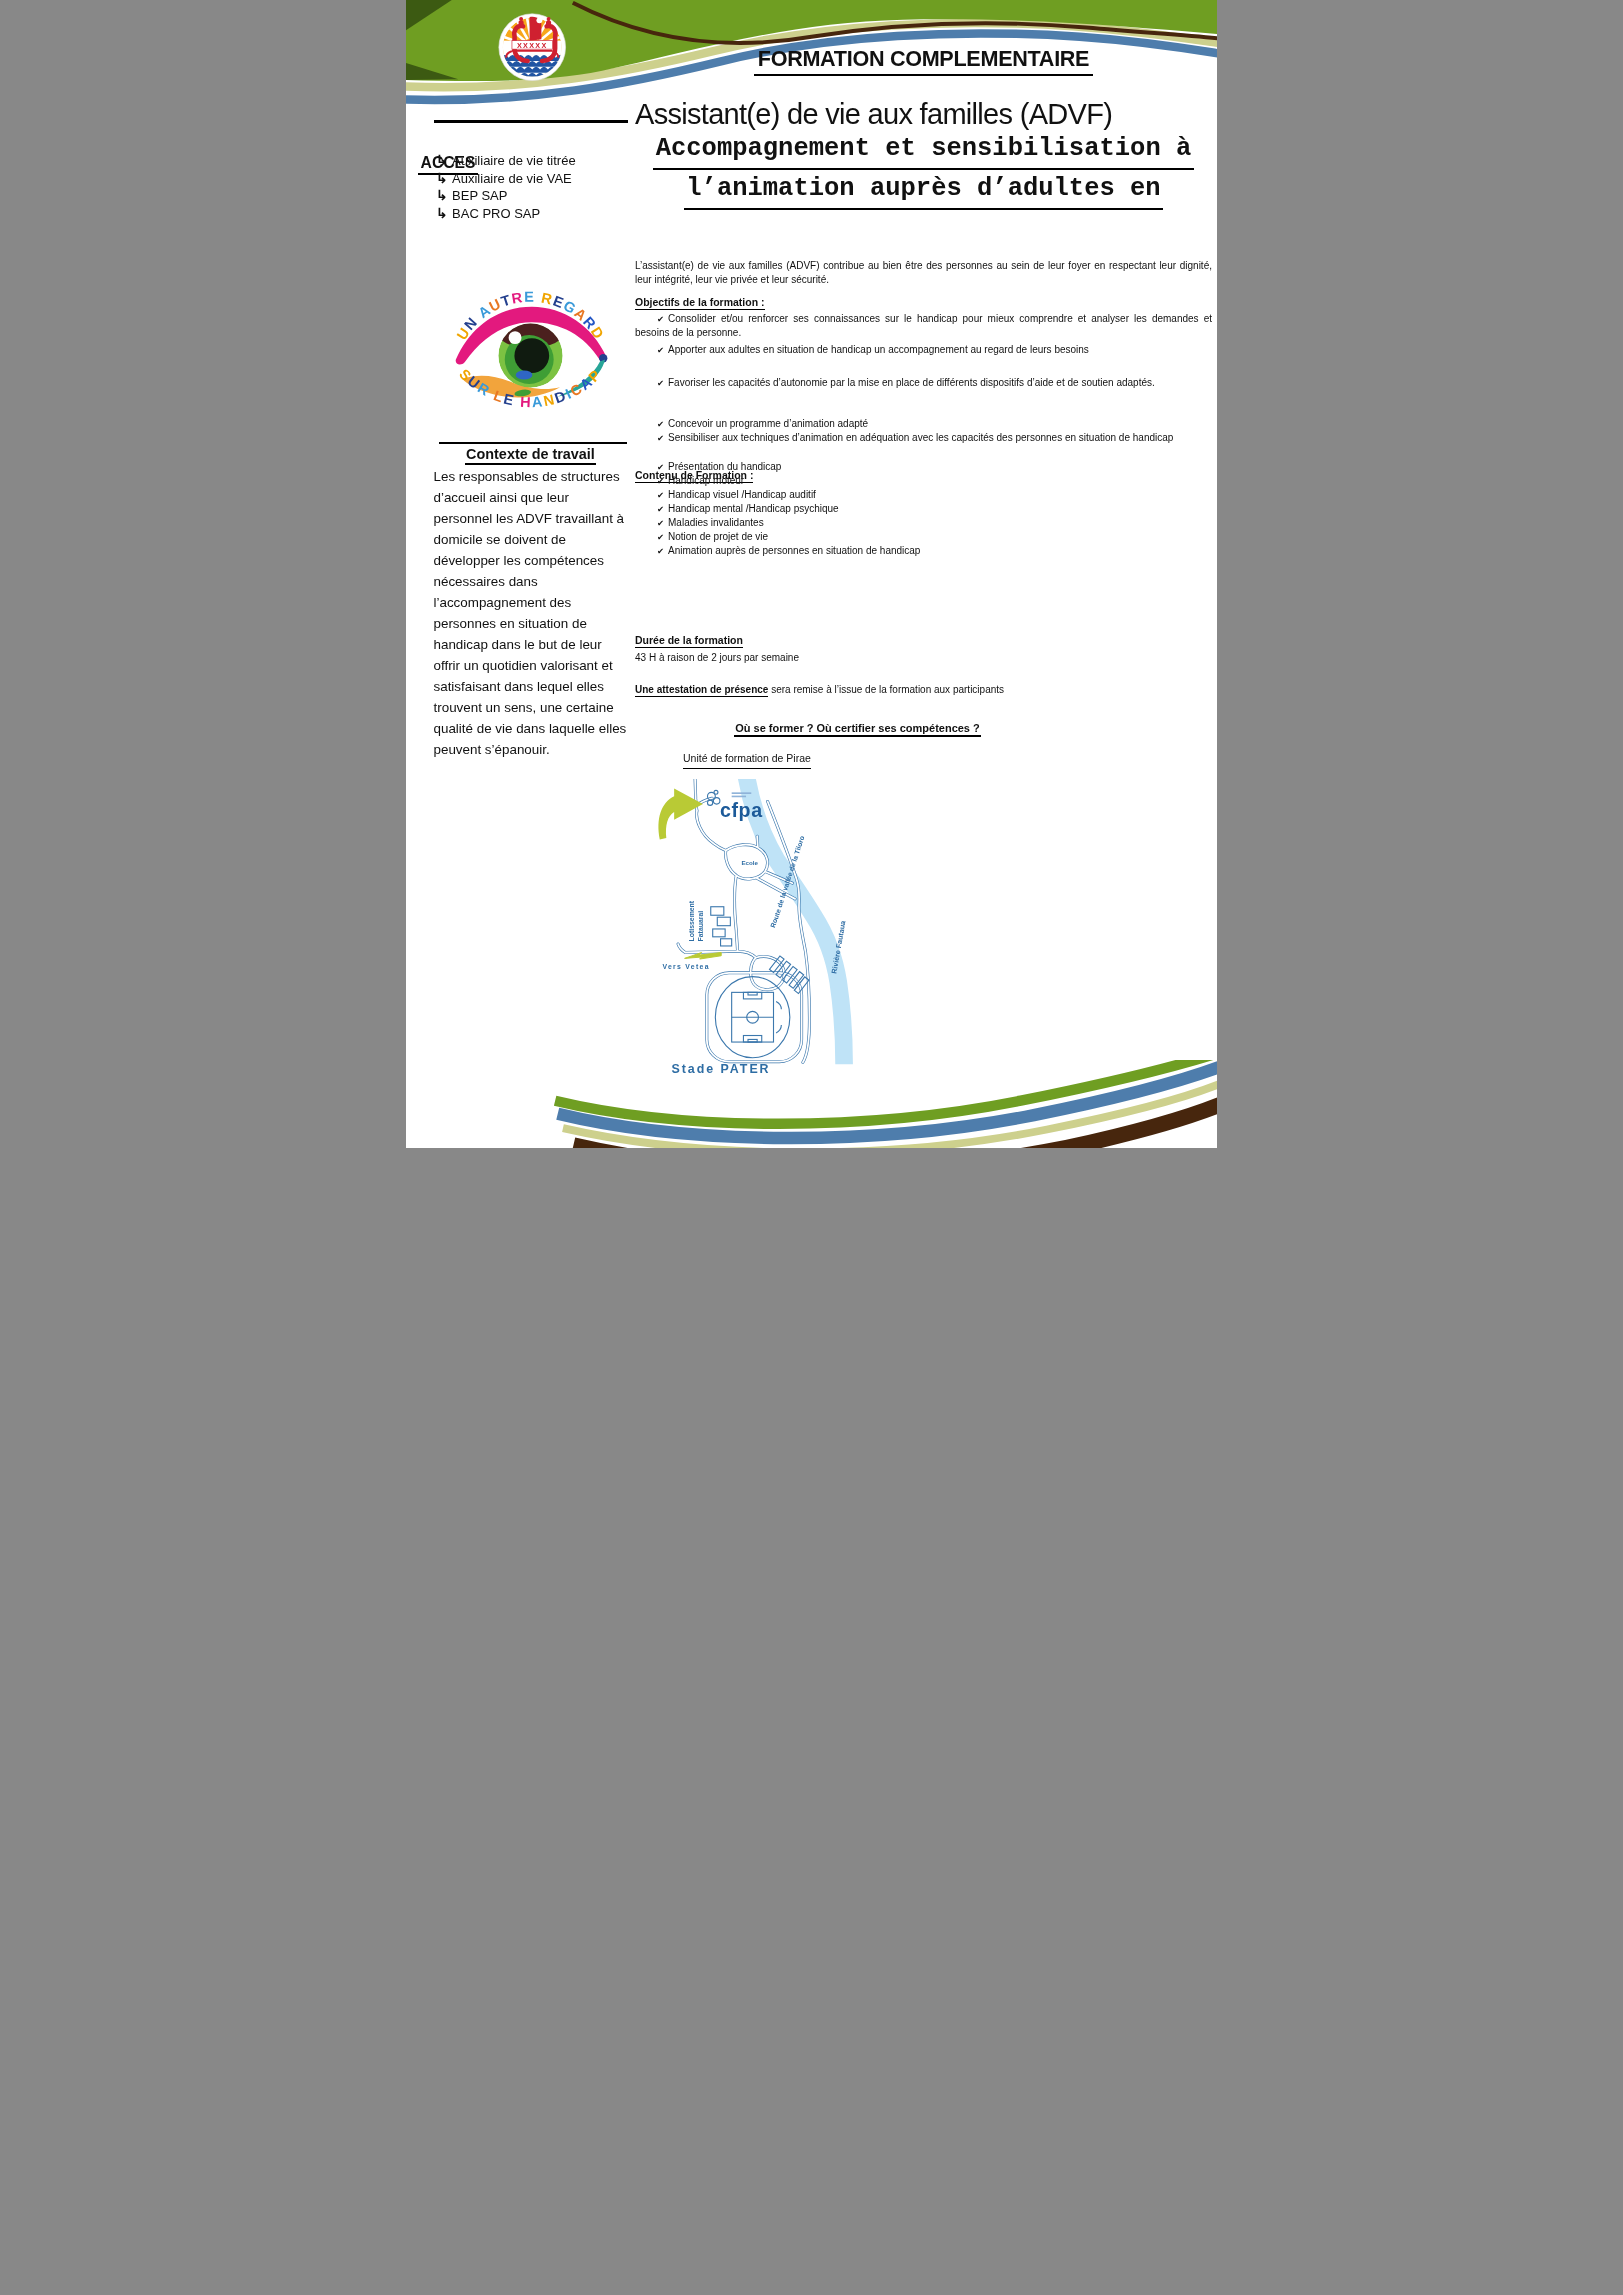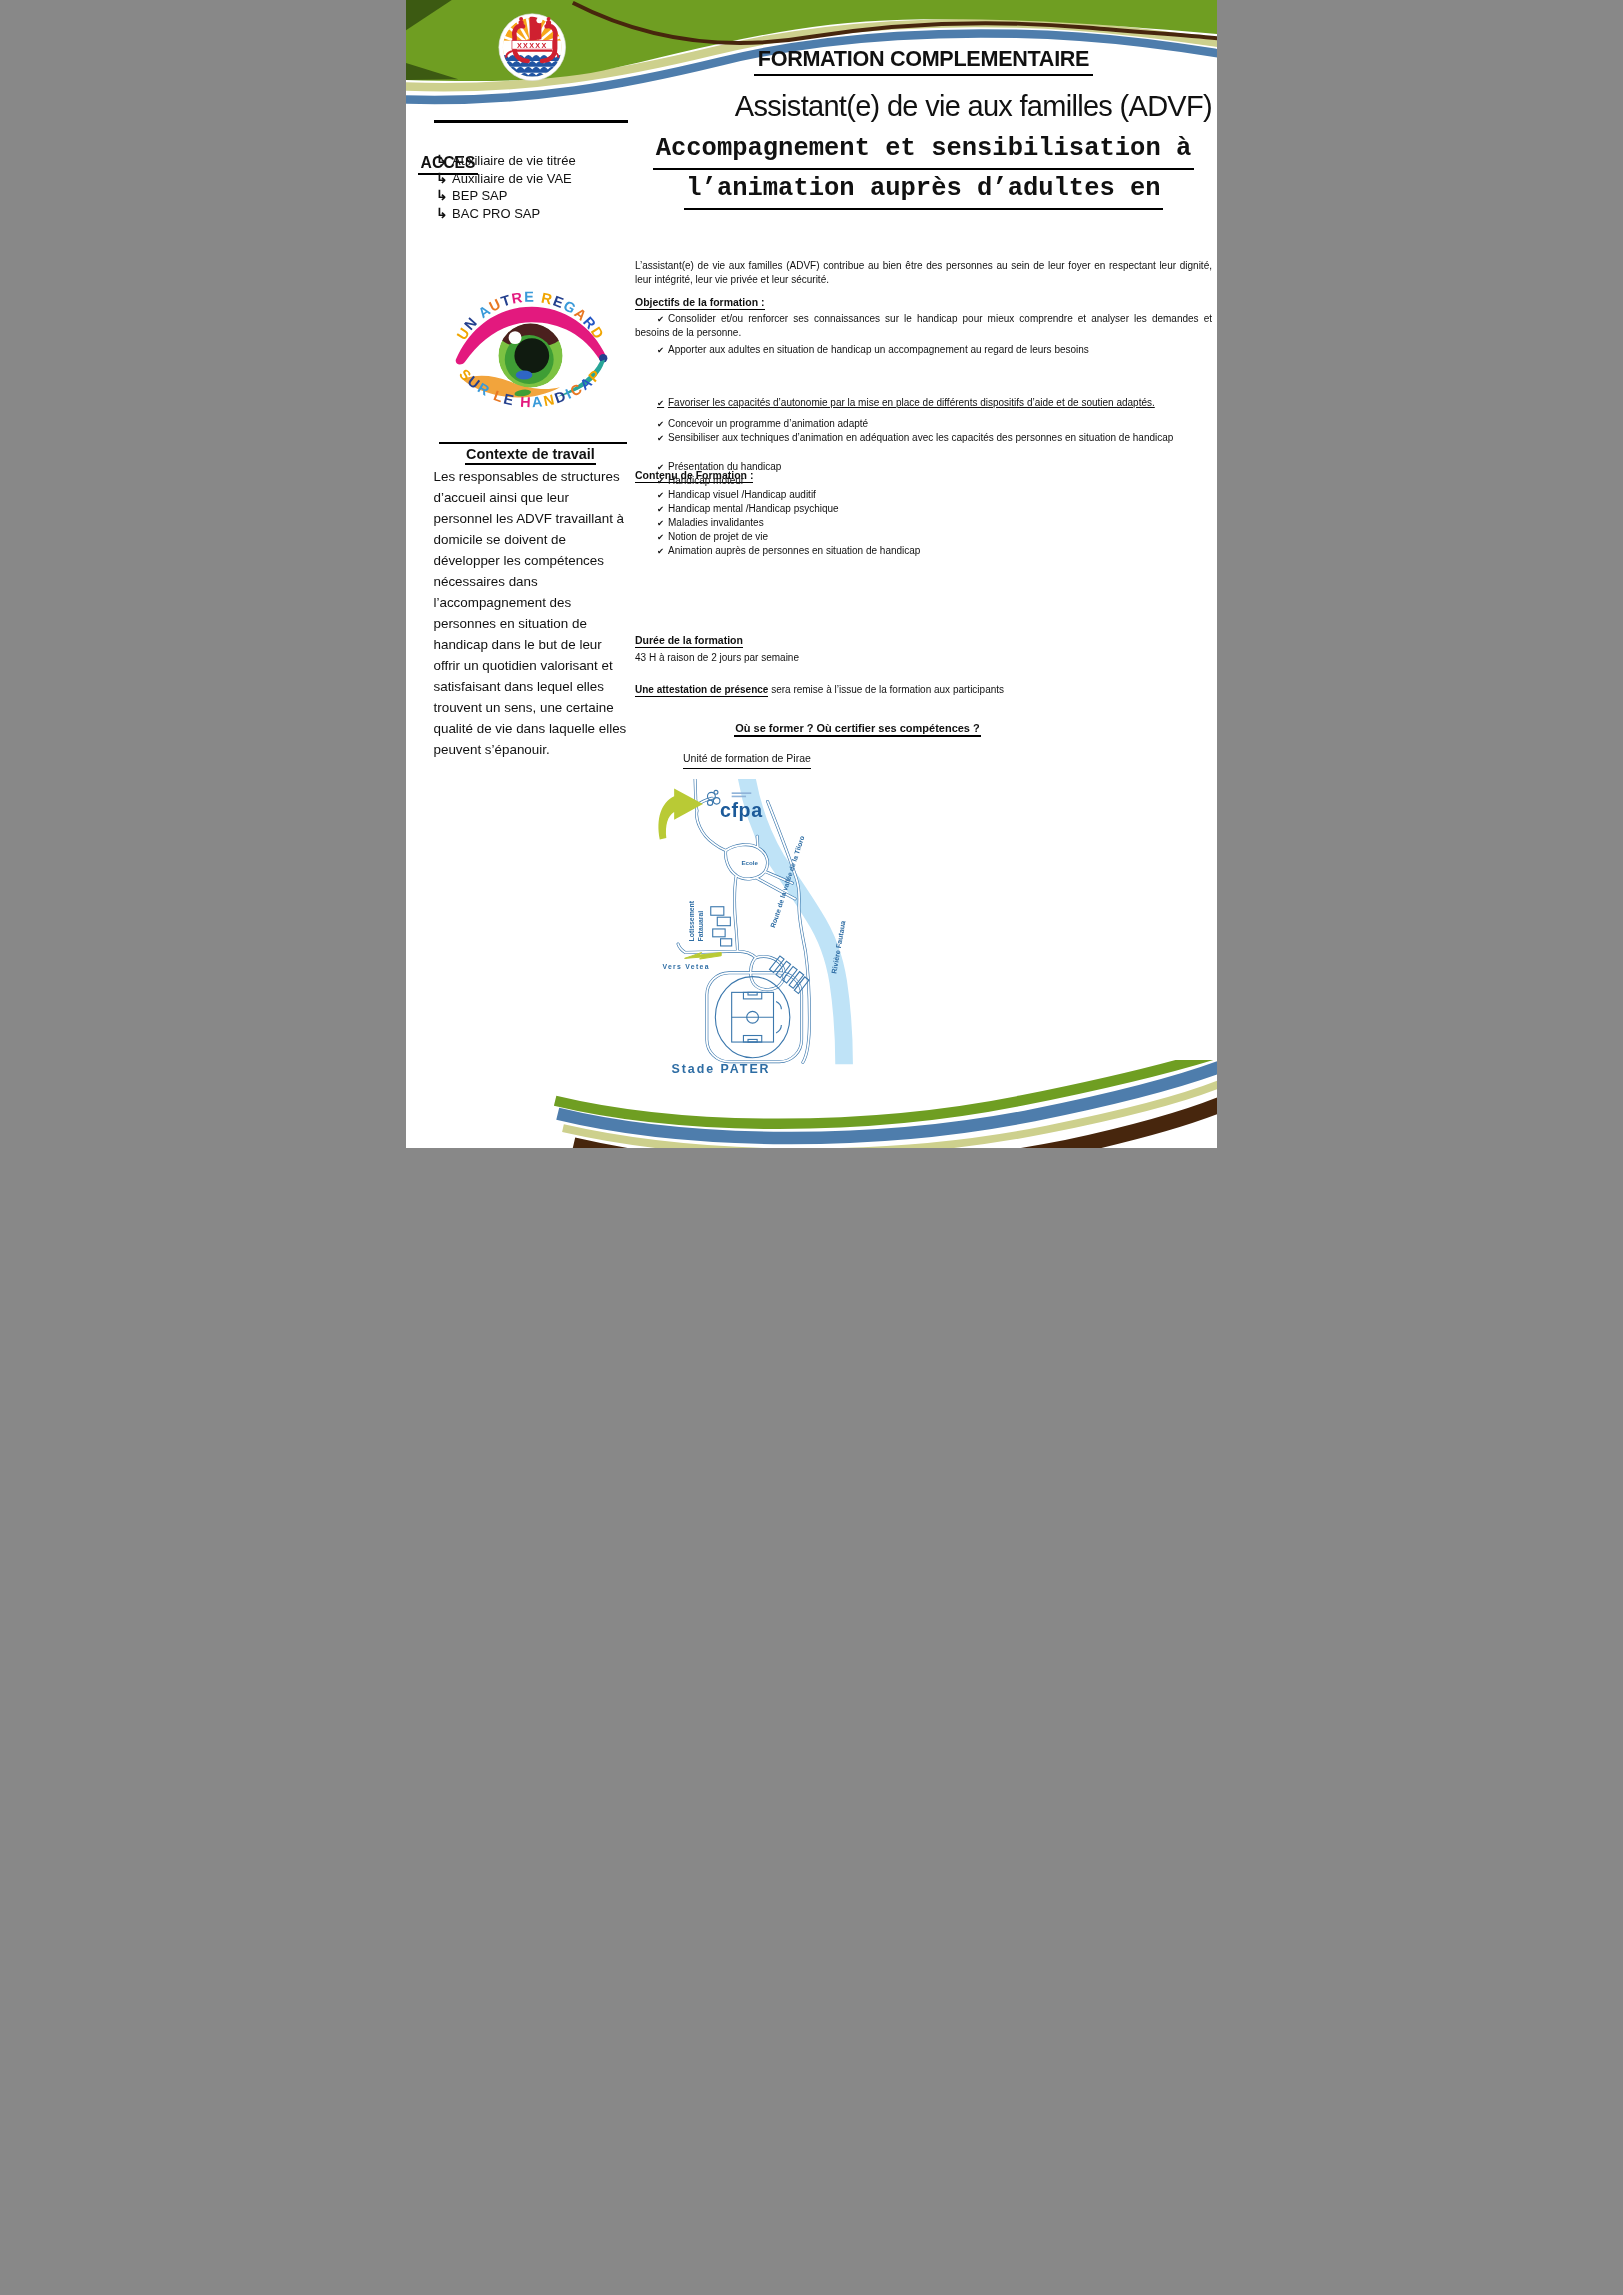--- a/index.html
+++ b/index.html
@@ -5,21 +5,21 @@
   html,body{margin:0;padding:0;background:#888;}
   .page{position:relative;width:811px;height:1148px;margin:0 auto;background:#fff;overflow:hidden;
         font-family:"Liberation Sans",sans-serif;color:#111;}
   .abs{position:absolute;}
   svg text{font-family:"Liberation Sans",sans-serif;}
 
   
   .title-block{left:229px;top:46px;width:577px;text-align:center;}
   .title-block .t1{font-size:21.6px;font-weight:bold;letter-spacing:-0.3px;display:inline-block;
                    border-bottom:2.6px solid #000;padding:0 3.3px 2px;}
-  .subtitle{left:229px;top:90px;width:577px;text-align:right;font-size:29px;letter-spacing:-0.7px;}
+  .subtitle{left:229px;top:98px;width:577px;text-align:left;font-size:29px;letter-spacing:-0.7px;}
   .heading{left:229px;top:130px;width:577px;text-align:center;font-weight:bold;font-size:25.5px;font-family:Liberation Mono, monospace;}
   .heading .hl{line-height:38px;}
   .heading .hl span{display:inline-block;border-bottom:2.6px solid #000;padding:0 2.6px 0px;}
 
   
   .rule1{left:27.5px;top:120px;width:194px;height:3.3px;background:#000;}
   .acces-title{left:12px;top:126px;width:194px;margin-top:28px;}
   .acces-title span{font-size:15.7px;font-weight:bold;border-bottom:2.3px solid #000;padding:0 2.6px 0.7px;display:inline-block;}
   .acces-list{left:30px;top:152px;width:196px;font-size:13px;}
   .acces-list .it{line-height:17.7px;white-space:nowrap;}
@@ -30,21 +30,21 @@
   .ctx-title span{font-size:14.4px;font-weight:bold;border-bottom:2px solid #000;padding:0 1.3px 0.7px;display:inline-block;}
   .ctx-body{left:27.5px;top:466px;width:196px;font-size:13.4px;line-height:21px;}
 
   
   .main-col{left:229px;width:577px;}
   .jp{text-align:justify;}
   .body-txt{font-size:10px;line-height:14.4px;}
   .intro{top:259px;}
   .sec-title span{font-size:10.5px;font-weight:bold;border-bottom:1.6px solid #000;padding-bottom:0.7px;display:inline-block;}
   .obj-title{top:296px;}
-  .b1{top:312px;} .b2{top:343px;} .b3{top:396px;text-decoration:underline;} .b4{top:417px;} .b5{top:431px;}
+  .b1{top:312px;} .b2{top:343px;} .b3{top:376px;} .b4{top:417px;} .b5{top:431px;}
   .bullet{text-indent:22px;}
   .chk{font-size:8.5px;margin-right:3.9px;}
   .contenu-title{top:469px;}
   .contenu-list{top:460px;font-size:10px;}
   .contenu-list .it{line-height:14px;text-indent:22px;}
   .duree-title{top:634px;}
   .duree-body{top:651px;}
   .attest{top:684px;font-size:10px;}
   .attest b{border-bottom:1.6px solid #000;padding-bottom:0.7px;}
   .ouse{left:229px;top:722px;width:445px;text-align:center;}

